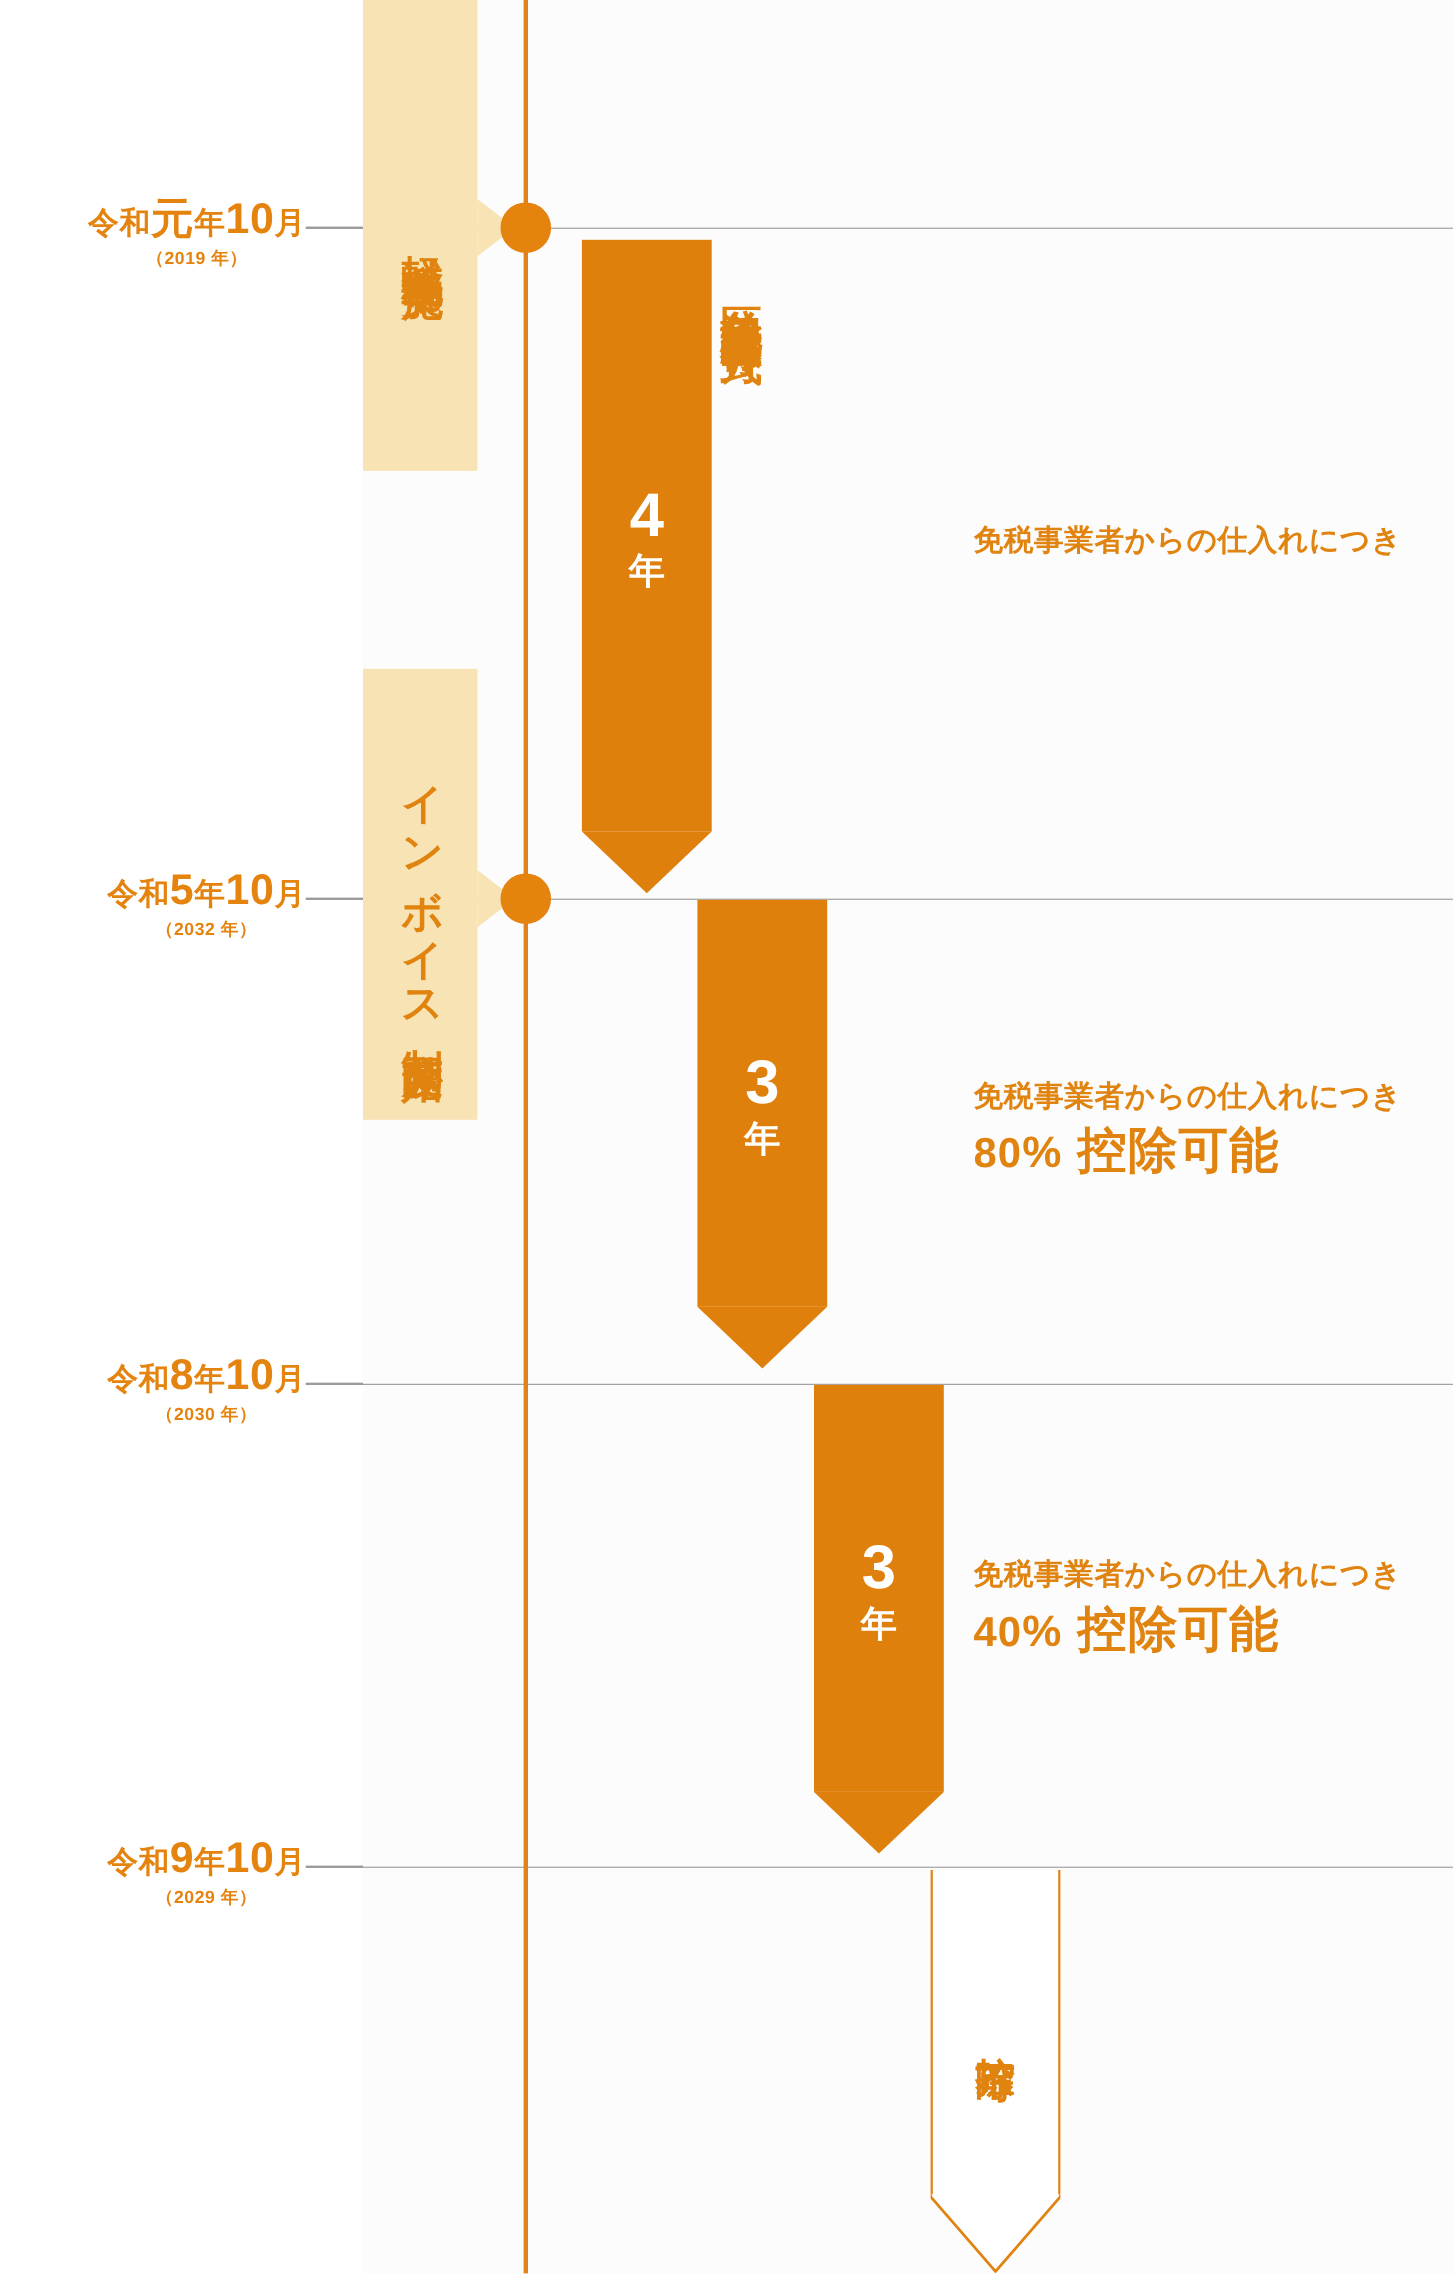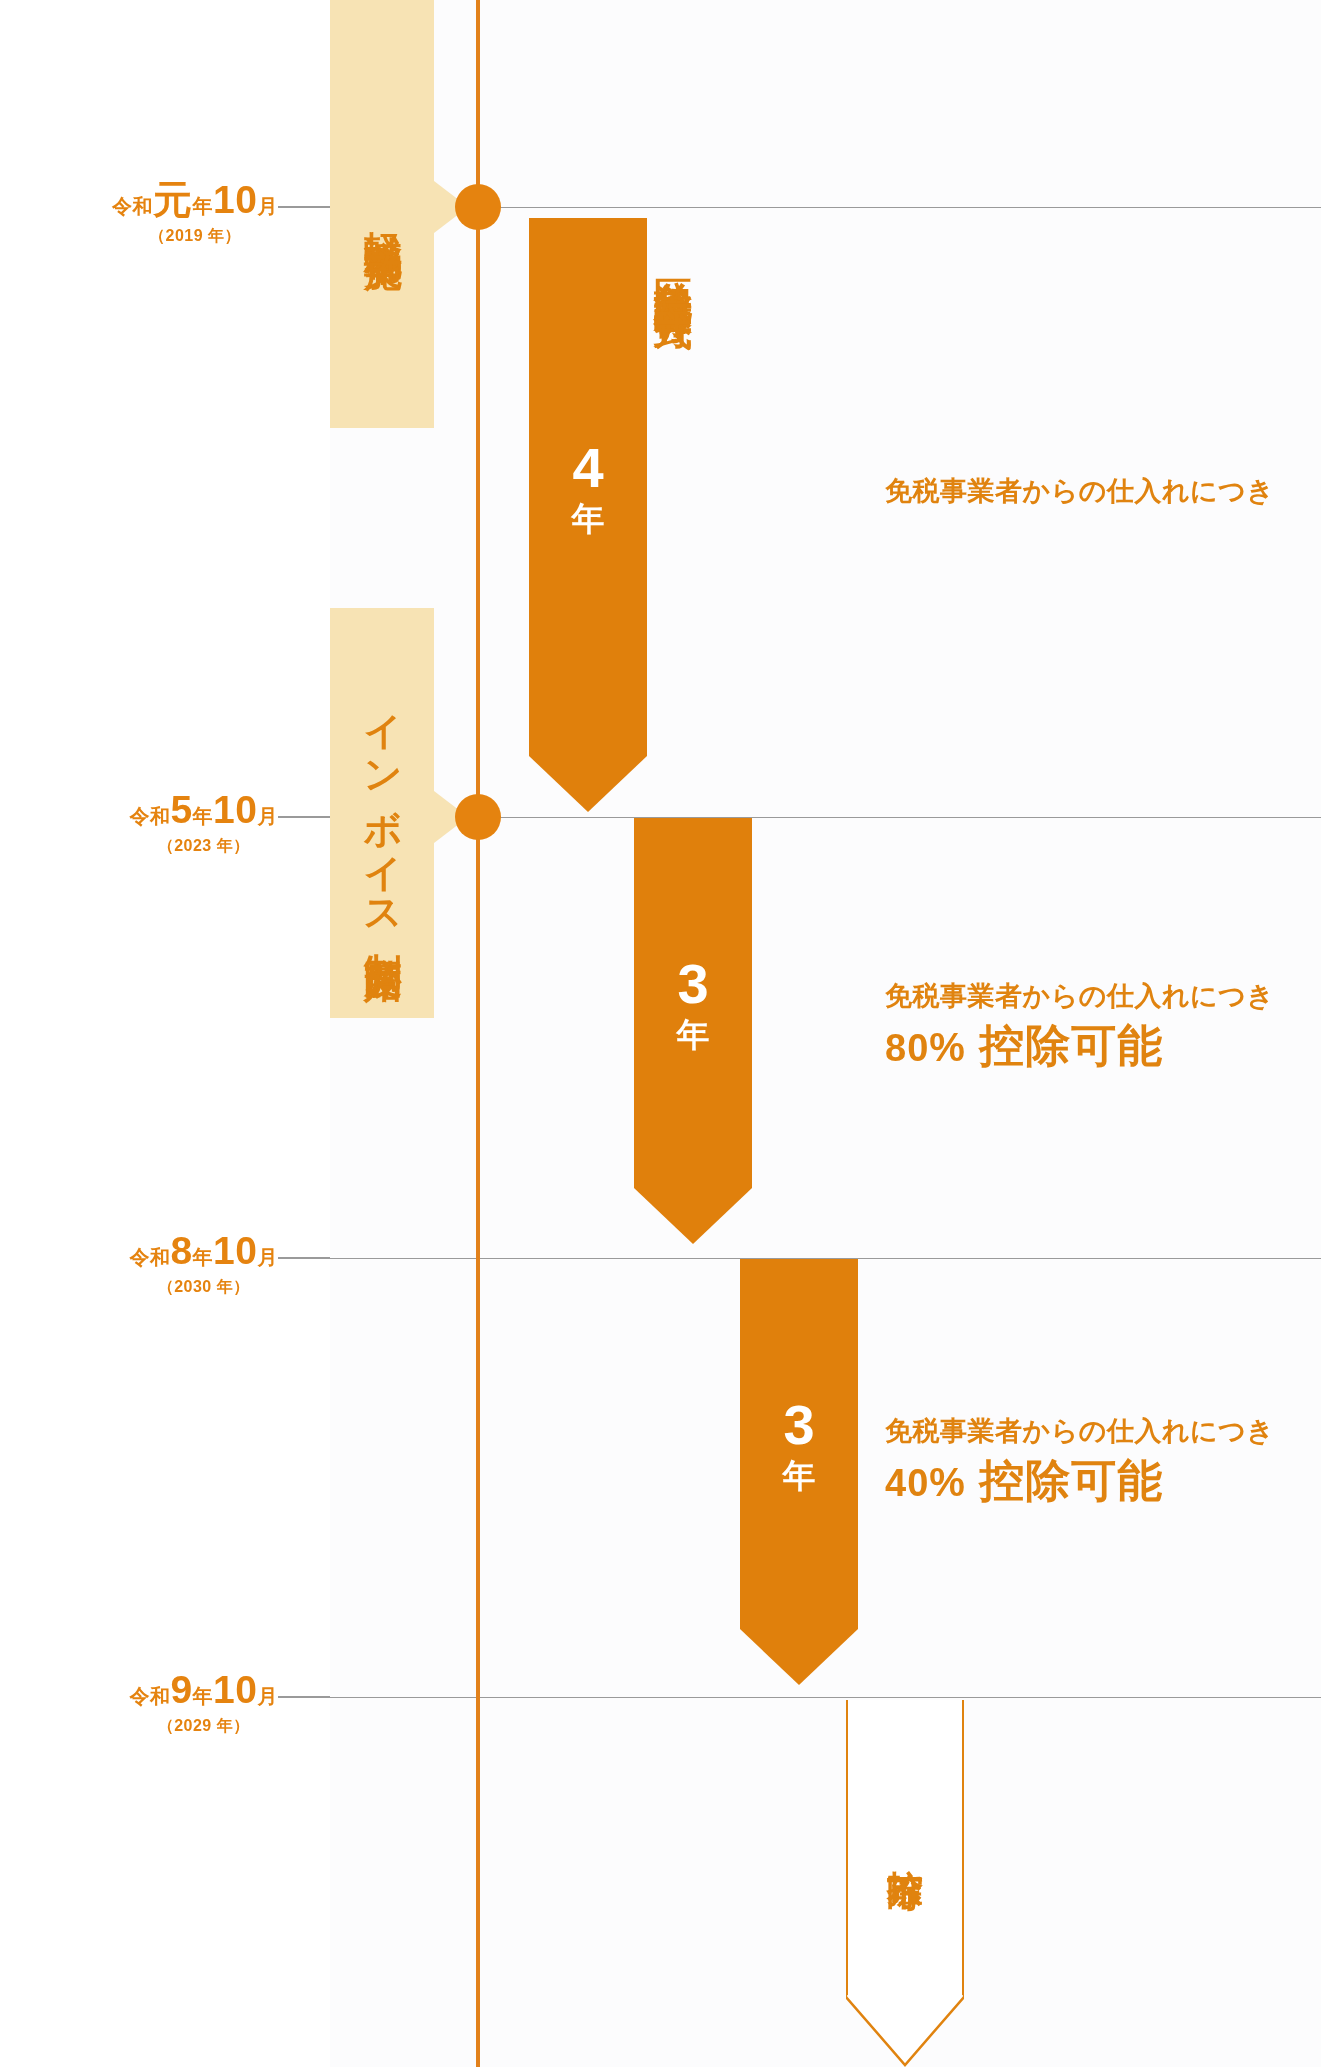--- a/index.html
+++ b/index.html
@@ -55,21 +55,21 @@
     text-align: right;
     color: #e5830f;
     line-height: 1.0;
     white-space: nowrap;
   }
   .date-main {
     font-size: 31px;
     font-weight: bold;
     letter-spacing: 0.5px;
   }
-  .date-main .era { font-size: 20px; }
+  .date-main .era { font-size: 28px; }
   .date-main .num { font-size: 39px; }
   .date-sub {
     font-size: 16px;
     font-weight: bold;
     margin-top: 9px;
     letter-spacing: 0.5px;
     text-align: center;
   }
 
   
@@ -224,21 +224,21 @@
       <span class="era">令和</span><span class="num">元</span><span class="era">年</span><span class="num">10</span><span class="era">月</span>
     </div>
     <div class="date-sub">（2019 年）</div>
   </div>
   <div class="tick" style="top:206px; left:278px;"></div>
 
   <div class="date-label" style="top:790px;">
     <div class="date-main">
       <span class="era">令和</span><span class="num">5</span><span class="era">年</span><span class="num">10</span><span class="era">月</span>
     </div>
-    <div class="date-sub">（2023 年）</div>
+    <div class="date-sub">（2032 年）</div>
   </div>
   <div class="tick" style="top:816px; left:278px;"></div>
 
   <div class="date-label" style="top:1231px;">
     <div class="date-main">
       <span class="era">令和</span><span class="num">8</span><span class="era">年</span><span class="num">10</span><span class="era">月</span>
     </div>
     <div class="date-sub">（2030 年）</div>
   </div>
   <div class="tick" style="top:1257px; left:278px;"></div>

